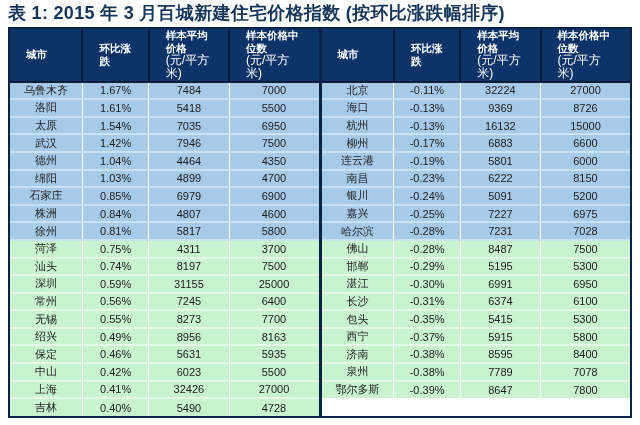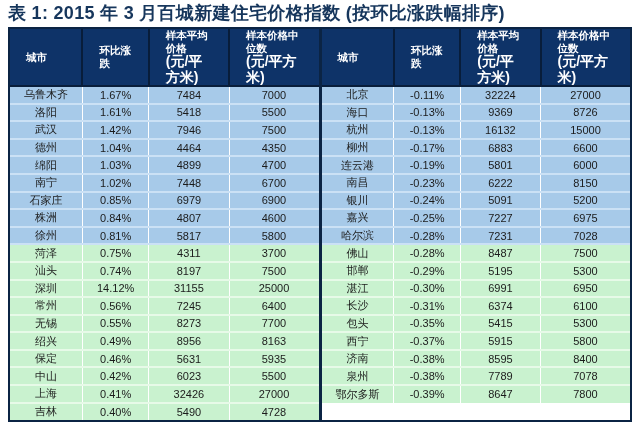--- a/index.html
+++ b/index.html
@@ -50,22 +50,22 @@
     height: 40px;
     padding: 0 16px;
     text-align: left;
     vertical-align: middle;
     border-right: 2px solid #081d3a;
     border-bottom: 2px solid #081d3a;
   }
   thead th:last-child { border-right: none; }
   thead th .unit {
     display: block;
-    font-size: 14px;
-    font-weight: bold;
+    font-size: 12px;
+    font-weight: normal;
     line-height: 1.1;
   }
   tbody td {
     height: 17.6px;
     box-sizing: border-box;
     padding: 0 2px;
     text-align: center;
     vertical-align: middle;
     font-size: 11px;
     color: #1b1b1b;
@@ -124,44 +124,44 @@
             <td>7484</td>
             <td>7000</td>
           </tr>
           <tr class="row-blue">
             <td>洛阳</td>
             <td>1.61%</td>
             <td>5418</td>
             <td>5500</td>
           </tr>
           <tr class="row-blue">
+            <td>太原</td>
+            <td>1.54%</td>
+            <td>7035</td>
+            <td>6950</td>
+          </tr>
+          <tr class="row-blue">
             <td>武汉</td>
             <td>1.42%</td>
             <td>7946</td>
             <td>7500</td>
           </tr>
           <tr class="row-blue">
             <td>德州</td>
             <td>1.04%</td>
             <td>4464</td>
             <td>4350</td>
           </tr>
           <tr class="row-blue">
             <td>绵阳</td>
             <td>1.03%</td>
             <td>4899</td>
             <td>4700</td>
           </tr>
           <tr class="row-blue">
-            <td>南宁</td>
-            <td>1.02%</td>
-            <td>7448</td>
-            <td>6700</td>
-          </tr>
-          <tr class="row-blue">
             <td>石家庄</td>
             <td>0.85%</td>
             <td>6979</td>
             <td>6900</td>
           </tr>
           <tr class="row-blue">
             <td>株洲</td>
             <td>0.84%</td>
             <td>4807</td>
             <td>4600</td>
@@ -179,21 +179,21 @@
             <td>3700</td>
           </tr>
           <tr class="row-green">
             <td>汕头</td>
             <td>0.74%</td>
             <td>8197</td>
             <td>7500</td>
           </tr>
           <tr class="row-green">
             <td>深圳</td>
-            <td>14.12%</td>
+            <td>0.59%</td>
             <td>31155</td>
             <td>25000</td>
           </tr>
           <tr class="row-green">
             <td>常州</td>
             <td>0.56%</td>
             <td>7245</td>
             <td>6400</td>
           </tr>
           <tr class="row-green">

